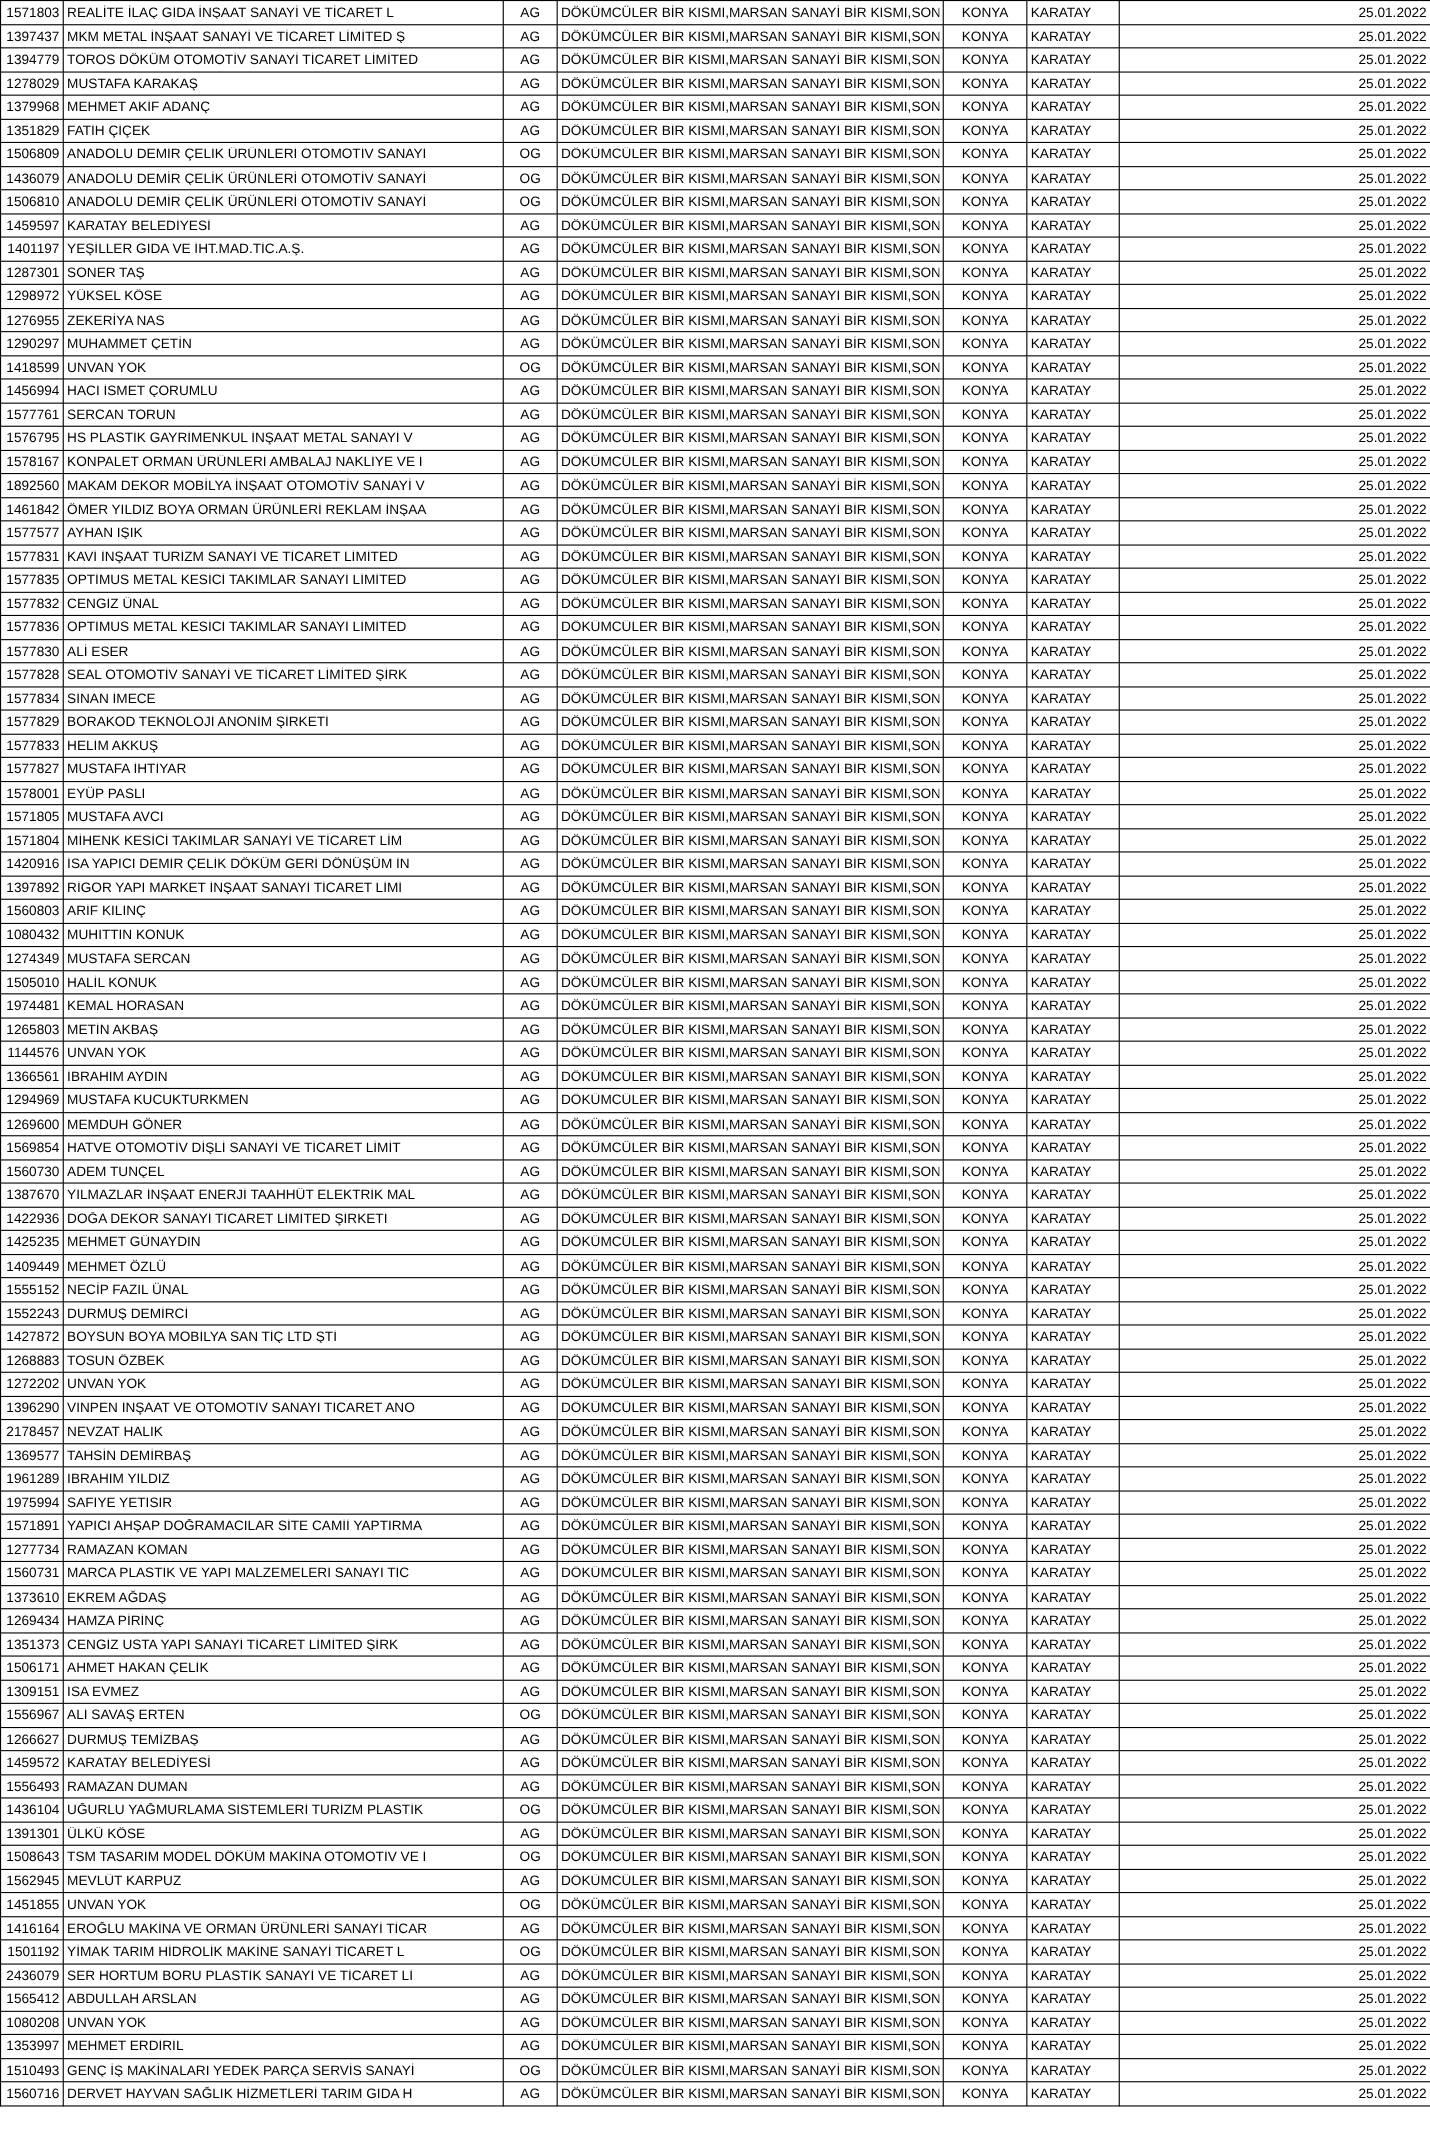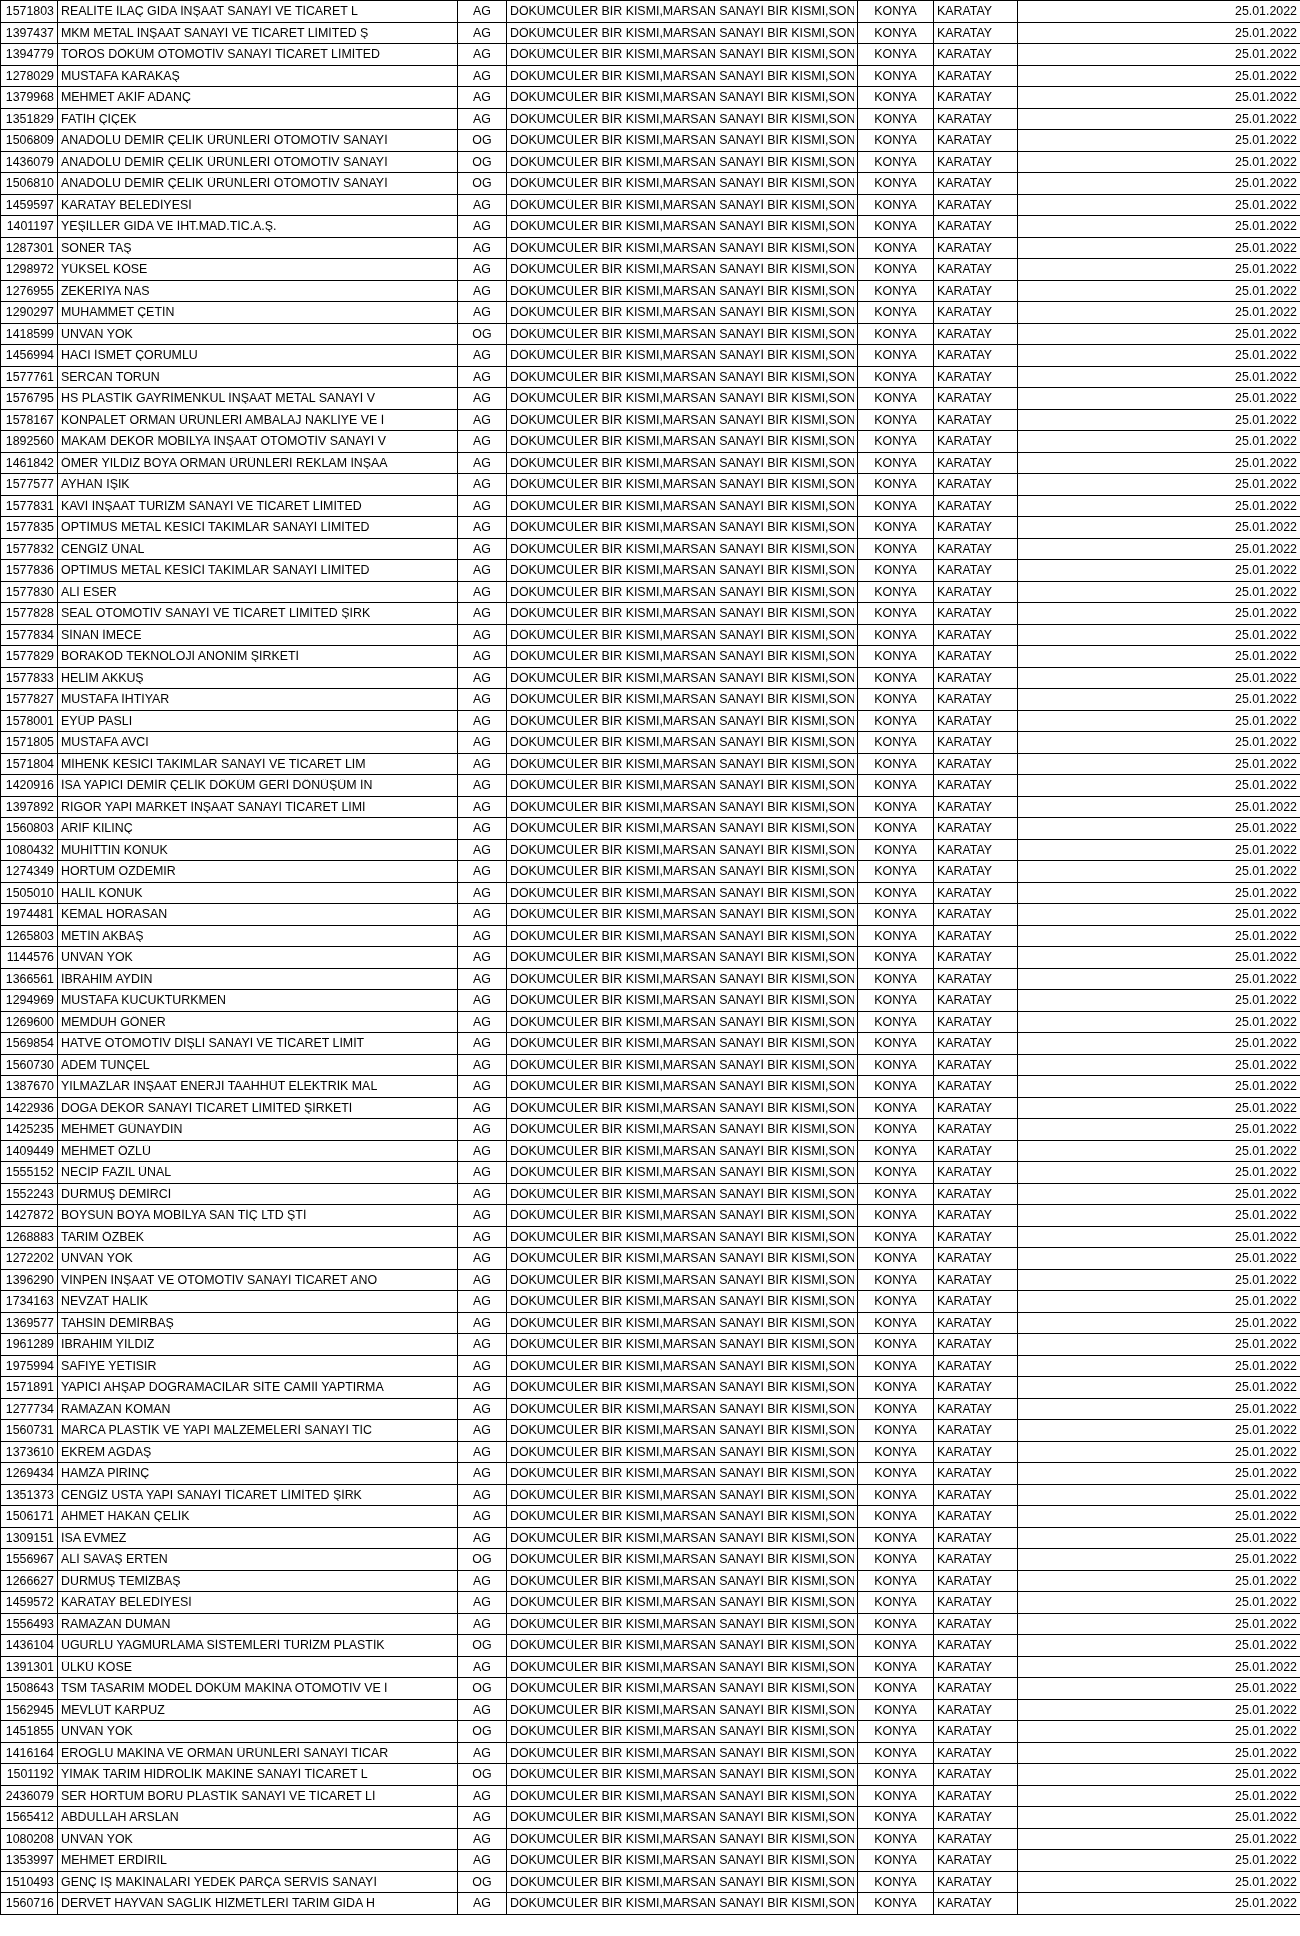--- a/index.html
+++ b/index.html
@@ -1014,21 +1014,21 @@
           </td>
           <td class="tarih">
             <span class="clip">25.01.2022</span>
           </td>
         </tr>
         <tr>
           <td class="sicil">
             <span class="clip">1274349</span>
           </td>
           <td class="unvan">
-            <span class="clip">HORTUM OZDEMIR</span>
+            <span class="clip">MUSTAFA SERCAN</span>
           </td>
           <td class="tip">
             <span class="clip">AG</span>
           </td>
           <td class="bolge">
             <span class="clip">DÖKÜMCÜLER BİR KISMI,MARSAN SANAYİ BİR KISMI,SON BİRLİK SANA</span>
           </td>
           <td class="il">
             <span class="clip">KONYA</span>
           </td>
@@ -1405,21 +1405,21 @@
           </td>
           <td class="tarih">
             <span class="clip">25.01.2022</span>
           </td>
         </tr>
         <tr>
           <td class="sicil">
             <span class="clip">1268883</span>
           </td>
           <td class="unvan">
-            <span class="clip">TARIM ÖZBEK</span>
+            <span class="clip">TOSUN ÖZBEK</span>
           </td>
           <td class="tip">
             <span class="clip">AG</span>
           </td>
           <td class="bolge">
             <span class="clip">DÖKÜMCÜLER BİR KISMI,MARSAN SANAYİ BİR KISMI,SON BİRLİK SANA</span>
           </td>
           <td class="il">
             <span class="clip">KONYA</span>
           </td>
@@ -1471,21 +1471,21 @@
           </td>
           <td class="ilce">
             <span class="clip">KARATAY</span>
           </td>
           <td class="tarih">
             <span class="clip">25.01.2022</span>
           </td>
         </tr>
         <tr>
           <td class="sicil">
-            <span class="clip">1734163</span>
+            <span class="clip">2178457</span>
           </td>
           <td class="unvan">
             <span class="clip">NEVZAT HALIK</span>
           </td>
           <td class="tip">
             <span class="clip">AG</span>
           </td>
           <td class="bolge">
             <span class="clip">DÖKÜMCÜLER BİR KISMI,MARSAN SANAYİ BİR KISMI,SON BİRLİK SANA</span>
           </td>

